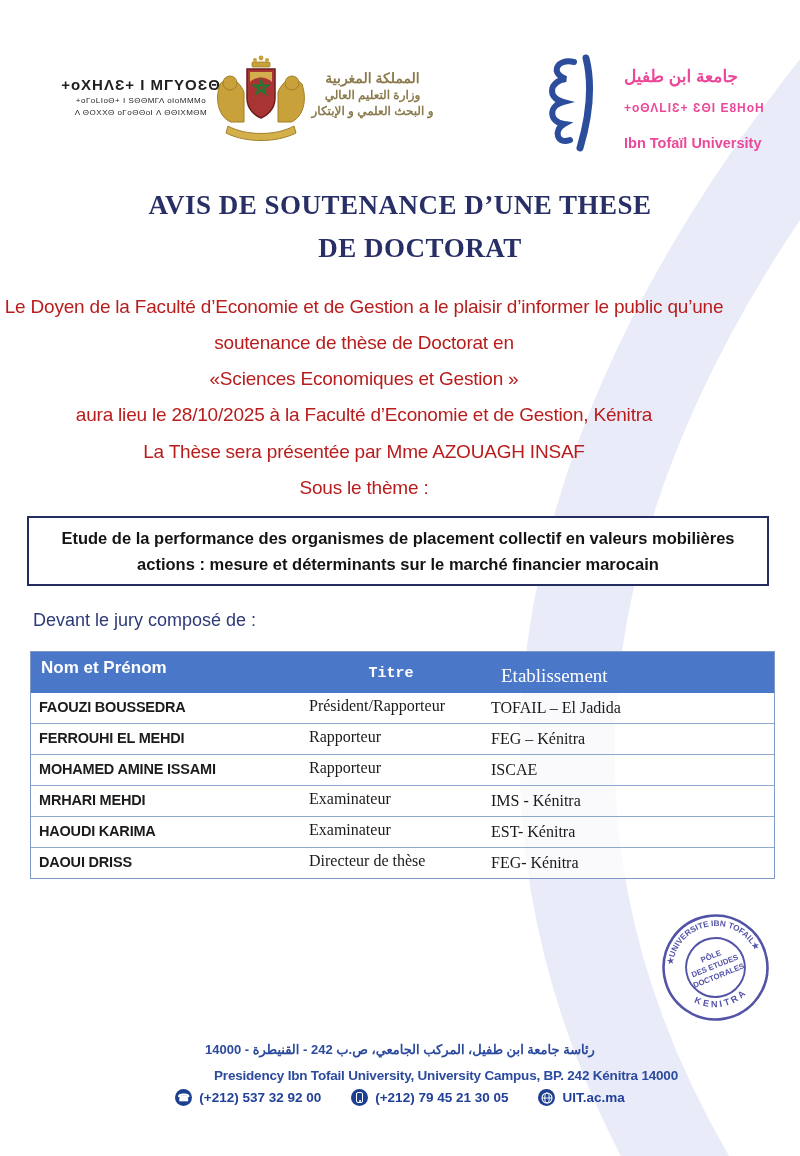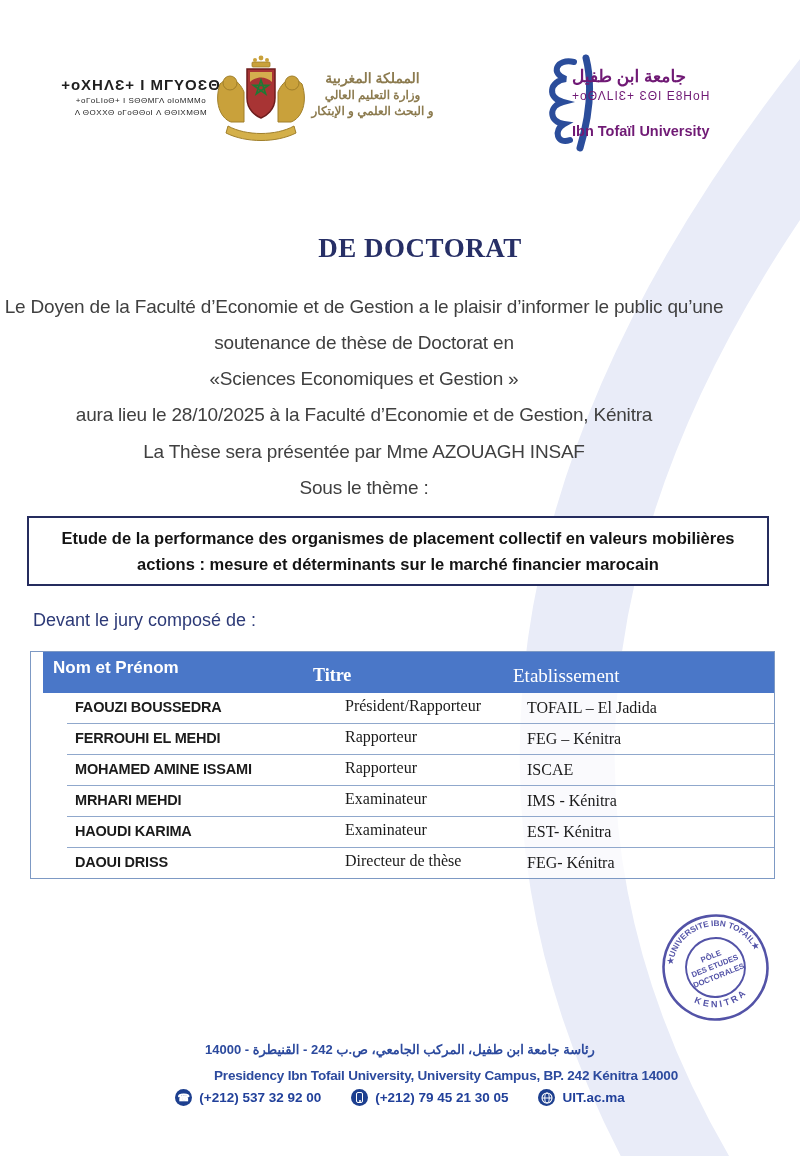--- a/index.html
+++ b/index.html
@@ -8,42 +8,42 @@
   
   #bg-arc{position:absolute;left:0;top:0;z-index:0;pointer-events:none;}
   .content{position:absolute;z-index:2;}
   
   .tif-block{left:56px;top:76px;width:170px;text-align:center;color:#1f1f1f;}
   .tif-l1{font-size:15px;font-weight:bold;letter-spacing:1px;white-space:nowrap;}
   .tif-l2,.tif-l3{font-size:8px;font-weight:normal;letter-spacing:.5px;margin-top:3px;white-space:nowrap;}
   .ministry{left:310px;top:70px;width:125px;text-align:center;color:#8c7b4f;direction:rtl;}
   .ministry .m1{font-size:14px;font-weight:bold;}
   .ministry .m2,.ministry .m3{font-size:12px;font-weight:bold;margin-top:2px;}
-  .uit-text{left:572px;top:66px;width:150px;text-align:left;color:#701a75;}
+  .uit-text{left:624px;top:66px;width:150px;text-align:left;color:#ec4899;}
   .uit-ar{font-size:17px;font-weight:bold;direction:rtl;text-align:left;}
-  .uit-tif{font-size:12px;font-weight:normal;letter-spacing:1px;margin-top:2px;white-space:nowrap;}
+  .uit-tif{font-size:12px;font-weight:bold;letter-spacing:1px;margin-top:14px;white-space:nowrap;}
   .uit-en{font-size:14.5px;font-weight:bold;margin-top:20px;white-space:nowrap;}
   
   .doc-title{left:0;width:800px;text-align:center;color:#272f66;
              font-family:"Liberation Serif",serif;font-weight:bold;font-size:27px;letter-spacing:.5px;}
   
-  .body-line{left:0;width:728px;text-align:center;color:#404040;font-size:19px;letter-spacing:-.2px;}
+  .body-line{left:0;width:728px;text-align:center;color:#b91c1c;font-size:19px;letter-spacing:-.2px;}
   
   .thesis-box{left:27px;top:516px;width:722px;border:2.5px solid #252c5e;background:#fff;
               padding:7px 8px;text-align:center;color:#141414;font-weight:bold;font-size:16.5px;line-height:26px;}
   .jury-intro{left:33px;top:610px;color:#2d3a77;font-size:18px;}
   
-  .jury-table{left:30px;top:651px;width:745px;border:1.5px solid #7d99c4;box-sizing:border-box;background:transparent;padding-left:12px;}
+  .jury-table{left:30px;top:651px;width:745px;border:1.5px solid #7d99c4;box-sizing:border-box;background:transparent;}
   .jt-header{position:relative;height:41px;background:#4a77c8;color:#fff;}
   .jt-h-nom{position:absolute;left:10px;top:6px;font-size:17px;font-weight:bold;}
-  .jt-h-titre{position:absolute;left:270px;top:13px;width:180px;
-              font-family:Liberation Serif, serif;font-weight:bold;font-size:18px;}
+  .jt-h-titre{position:absolute;left:270px;top:13px;width:180px;text-align:center;
+              font-family:Liberation Mono, monospace;font-weight:bold;font-size:15px;}
   .jt-h-etab{position:absolute;left:470px;top:13px;width:250px;text-align:left;
              font-family:"Liberation Serif",serif;font-weight:normal;font-size:19px;}
-  .jt-row{position:relative;height:30px;border-top:1.5px solid #90a8cc;background:rgba(255,255,255,.75);margin-left:24px;}
+  .jt-row{position:relative;height:30px;border-top:1.5px solid #90a8cc;background:rgba(255,255,255,.75);}
   .jt-name{position:absolute;left:8px;top:6px;font-size:14.5px;font-weight:bold;color:#1b1b1b;letter-spacing:-.2px;}
   .jt-titre{position:absolute;left:278px;top:4px;font-size:16px;color:#1a1a1a;font-family:"Liberation Serif",serif;}
   .jt-etab{position:absolute;left:460px;top:6px;font-size:16px;color:#1a1a1a;font-family:"Liberation Serif",serif;}
   
   .stamp{left:648px;top:900px;width:135px;height:135px;transform:rotate(-10deg);opacity:.9;}
   
   .f-ar{left:0;top:1042px;width:800px;text-align:center;color:#2c4a9e;font-size:13px;font-weight:bold;direction:rtl;}
   .f-en{left:0;top:1068px;width:800px;text-align:center;color:#2c4a9e;font-size:13.5px;font-weight:bold;letter-spacing:-.2px;margin-left:46px;}
   .contacts{left:0;top:1089px;width:800px;display:flex;justify-content:center;gap:30px;align-items:center;}
   .contact-item{display:flex;align-items:center;gap:7px;color:#21409a;font-size:13.5px;font-weight:bold;}
@@ -92,20 +92,21 @@
     <path d="M 50 6 C 56 30 54 62 44 96" fill="none" stroke="#2b4d9b" stroke-width="7" stroke-linecap="round"></path>
     <path d="M 38 10 C 20 6 14 22 30 27 C 13 29 11 46 27 50 C 12 54 13 70 28 72 C 17 78 21 93 34 88" fill="none" stroke="#2b4d9b" stroke-width="6" stroke-linecap="round"></path>
   </svg>
 
   <div class="content uit-text">
     <div class="uit-ar">جامعة ابن طفيل</div>
     <div class="uit-tif">+oΘΛLIƐ+ ƐΘI E8HoH</div>
     <div class="uit-en">Ibn Tofaïl University</div>
   </div>
 
+  <div class="content doc-title" style="top:190px;">AVIS  DE SOUTENANCE D’UNE THESE</div>
   <div class="content doc-title" style="top:233px;margin-left:20px;">DE DOCTORAT</div>
 
   <div class="content body-line" style="top:296px;">Le Doyen de la Faculté d’Economie et de Gestion  a le plaisir d’informer le public qu’une</div>
   <div class="content body-line" style="top:332px;">soutenance de thèse de Doctorat en</div>
   <div class="content body-line" style="top:368px;">«Sciences Economiques et Gestion »</div>
   <div class="content body-line" style="top:404px;">aura lieu le 28/10/2025 à la Faculté d’Economie et de Gestion, Kénitra</div>
   <div class="content body-line" style="top:441px;">La Thèse sera présentée par Mme AZOUAGH INSAF</div>
   <div class="content body-line" style="top:477px;">Sous le thème :</div>
 
   <div class="content thesis-box">

